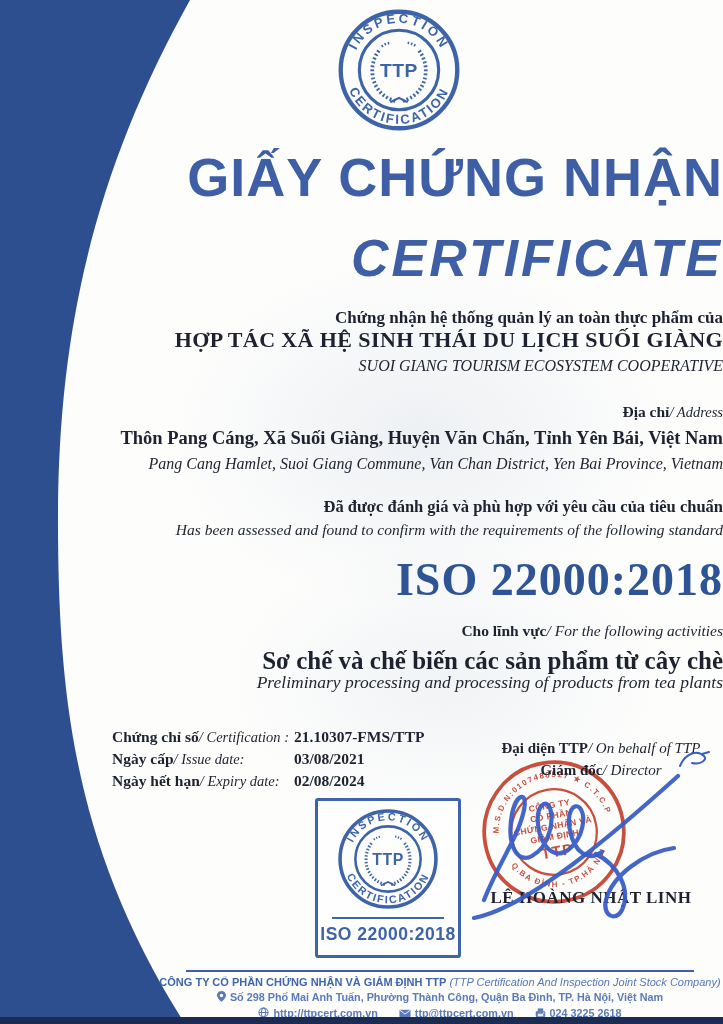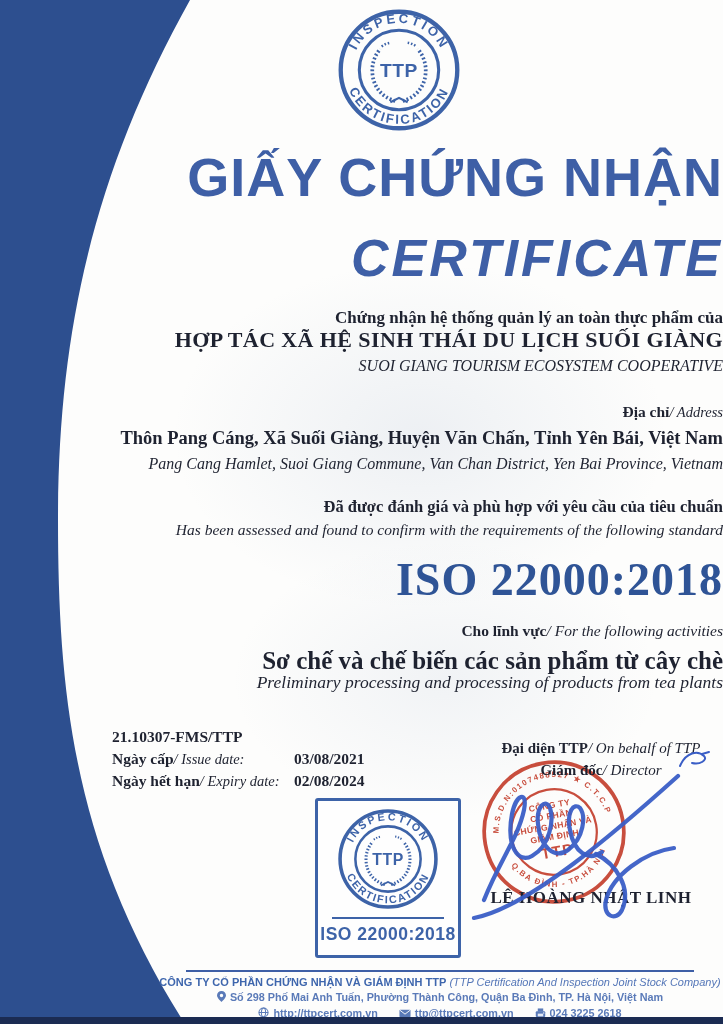--- a/index.html
+++ b/index.html
@@ -148,20 +148,21 @@
   <div class="centered standard">ISO 22000:2018</div>
 
   <div class="centered scope-label">
     <span class="t-bold">Cho lĩnh vực</span><span class="t-italic">/ For the following activities</span>
   </div>
   <div class="centered scope-vi">Sơ chế và chế biến các sản phẩm từ cây chè</div>
   <div class="centered scope-en">Preliminary processing and processing of products from tea plants</div>
 
   <div class="abs details">
     <div class="d-row">
+      <span class="d-label"><span class="t-bold">Chứng chỉ số</span><span class="t-italic lbl-en">/ Certification :</span></span>
       <span class="d-value">21.10307-FMS/TTP</span>
     </div>
     <div class="d-row">
       <span class="d-label"><span class="t-bold">Ngày cấp</span><span class="t-italic lbl-en">/ Issue date:</span></span>
       <span class="d-value">03/08/2021</span>
     </div>
     <div class="d-row">
       <span class="d-label"><span class="t-bold">Ngày hết hạn</span><span class="t-italic lbl-en">/ Expiry date:</span></span>
       <span class="d-value">02/08/2024</span>
     </div>

